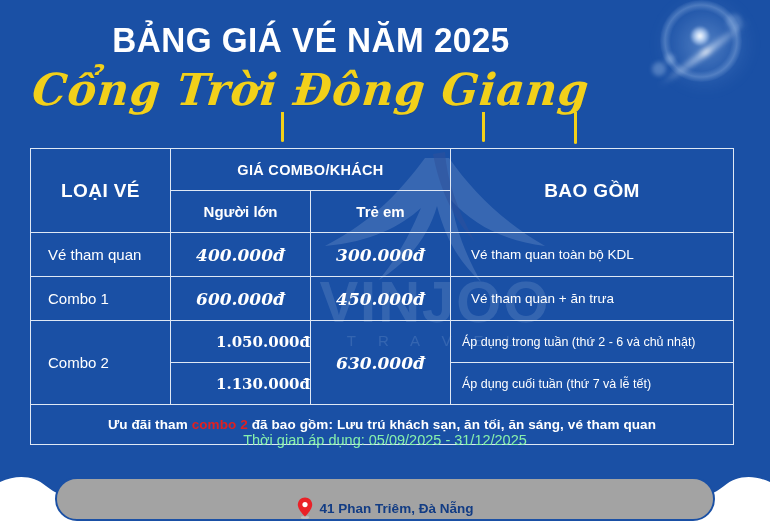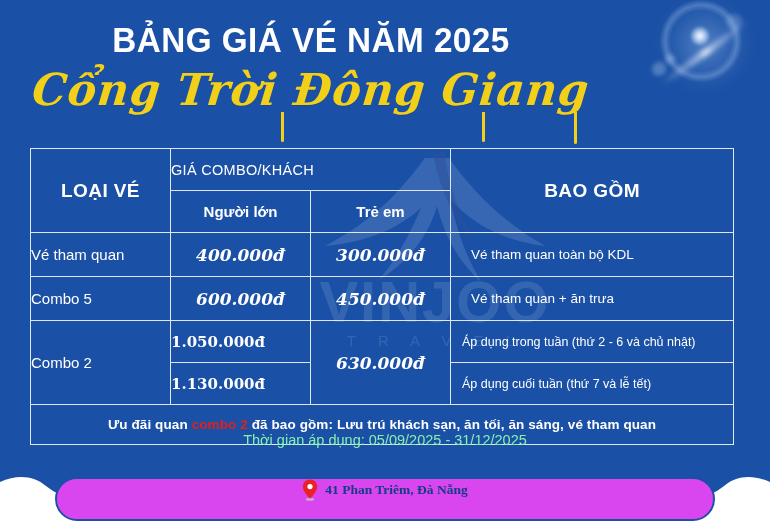--- a/index.html
+++ b/index.html
@@ -96,33 +96,33 @@
   .col-child  { width:140px; }
   .col-incl   { width:283px; }
 
   .th-main {
     font-size:19px; font-weight:bold; text-align:center; letter-spacing:0.4px;
   }
   .th-sub {
     font-size:15px; font-weight:bold; text-align:center;
   }
   .th-group {
-    font-size:14.5px; font-weight:normal; text-align:left; letter-spacing:0.3px;
+    font-size:14.5px; font-weight:bold; text-align:center; letter-spacing:0.3px;
     height:42px;
   }
   .cell-type {
-    font-size:15px; text-align:left; height:44px;
+    font-size:15px; text-align:left; padding-left:17px; height:44px;
   }
   .cell-price {
     font-size:17px; font-weight:bold; text-align:center; color:#f7e017;
     font-family:"DejaVu Serif", serif;
     font-style:italic;
   }
   .cell-price-sm {
-    font-size:15px; font-weight:bold; text-align:left; color:#f7e017;
+    font-size:15px; font-weight:bold; text-align:right; color:#f7e017;
     font-family:"DejaVu Serif", serif; height:29px;
   }
   .cell-incl {
     font-size:13.5px; text-align:left; padding-left:20px;
   }
   .cell-incl-sm {
     font-size:12.5px; text-align:left; padding-left:11px; height:42px;
   }
   .promo-cell {
     text-align:center; font-size:13.5px; font-weight:bold; height:40px;
@@ -131,24 +131,23 @@
   .promo-hl { color:#e02020; }
 
   #validity {
     position:absolute; left:0; top:432px; width:770px; text-align:center;
     color:#86efac; font-size:14.5px;
   }
 
   
   #footer-pill {
     position:absolute; left:55px; top:477px; width:660px; height:44px;
-    background:#d946ef; border:2.5px solid #1a50a5; border-radius:22px;
-    display:flex; align-items:flex-start; justify-content:center; gap:14px;
+    background:#a3a3a3; border:2.5px solid #1a50a5; border-radius:22px;
+    display:flex; align-items:flex-end; justify-content:center; gap:14px;
     z-index:5;
-    font-family:Liberation Serif, serif;
   }
   .foot-item { display:flex; align-items:center; gap:7px; }
   .foot-text {
     color:#123c84; font-weight:bold; font-size:13.5px; white-space:nowrap;
   }
   .pin-ico { width:16px; height:22px; display:block; }
   .phone-ico { width:21px; height:21px; display:block; }
 </style>
 </head>
 <body>
@@ -199,39 +198,39 @@
     </tr>
 
     <tr>
       <td class="cell-type">Vé tham quan</td>
       <td class="cell-price">400.000đ</td>
       <td class="cell-price">300.000đ</td>
       <td class="cell-incl">Vé tham quan toàn bộ KDL</td>
     </tr>
 
     <tr>
-      <td class="cell-type">Combo 5</td>
+      <td class="cell-type">Combo 1</td>
       <td class="cell-price">600.000đ</td>
       <td class="cell-price">450.000đ</td>
       <td class="cell-incl">Vé tham quan + ăn trưa</td>
     </tr>
 
     <tr>
       <td class="cell-type" rowspan="2">Combo 2</td>
       <td class="cell-price-sm">1.050.000đ</td>
       <td class="cell-price" rowspan="2">630.000đ</td>
       <td class="cell-incl-sm">Áp dụng trong tuần (thứ 2 - 6 và chủ nhật)</td>
     </tr>
     <tr>
       <td class="cell-price-sm">1.130.000đ</td>
       <td class="cell-incl-sm">Áp dụng cuối tuần (thứ 7 và lễ tết)</td>
     </tr>
 
     <tr>
-      <td class="promo-cell" colspan="4"><span>Ưu đãi quan </span><span class="promo-hl">combo 2</span><span> đã bao gồm: Lưu trú khách sạn, ăn tối, ăn sáng, vé tham quan</span></td>
+      <td class="promo-cell" colspan="4"><span>Ưu đãi tham </span><span class="promo-hl">combo 2</span><span> đã bao gồm: Lưu trú khách sạn, ăn tối, ăn sáng, vé tham quan</span></td>
     </tr>
   </tbody>
 </table>
 
 <div id="validity">Thời gian áp dụng: 05/09/2025 - 31/12/2025</div>
 
 <svg id="wave" viewBox="0 0 770 70" preserveAspectRatio="none">
   <path d="M0 22 C 18 14, 34 16, 46 26 C 58 36, 74 40, 92 36 C 112 31, 128 36, 140 48 L 140 70 L 0 70 Z" fill="#ffffff"></path>
   <path d="M770 22 C 752 14, 736 16, 724 26 C 712 36, 696 40, 678 36 C 658 31, 642 36, 630 48 L 630 70 L 770 70 Z" fill="#ffffff"></path>
   <path d="M0 56 C 120 44, 250 62, 385 58 C 520 54, 650 44, 770 56 L 770 70 L 0 70 Z" fill="#ffffff"></path>

